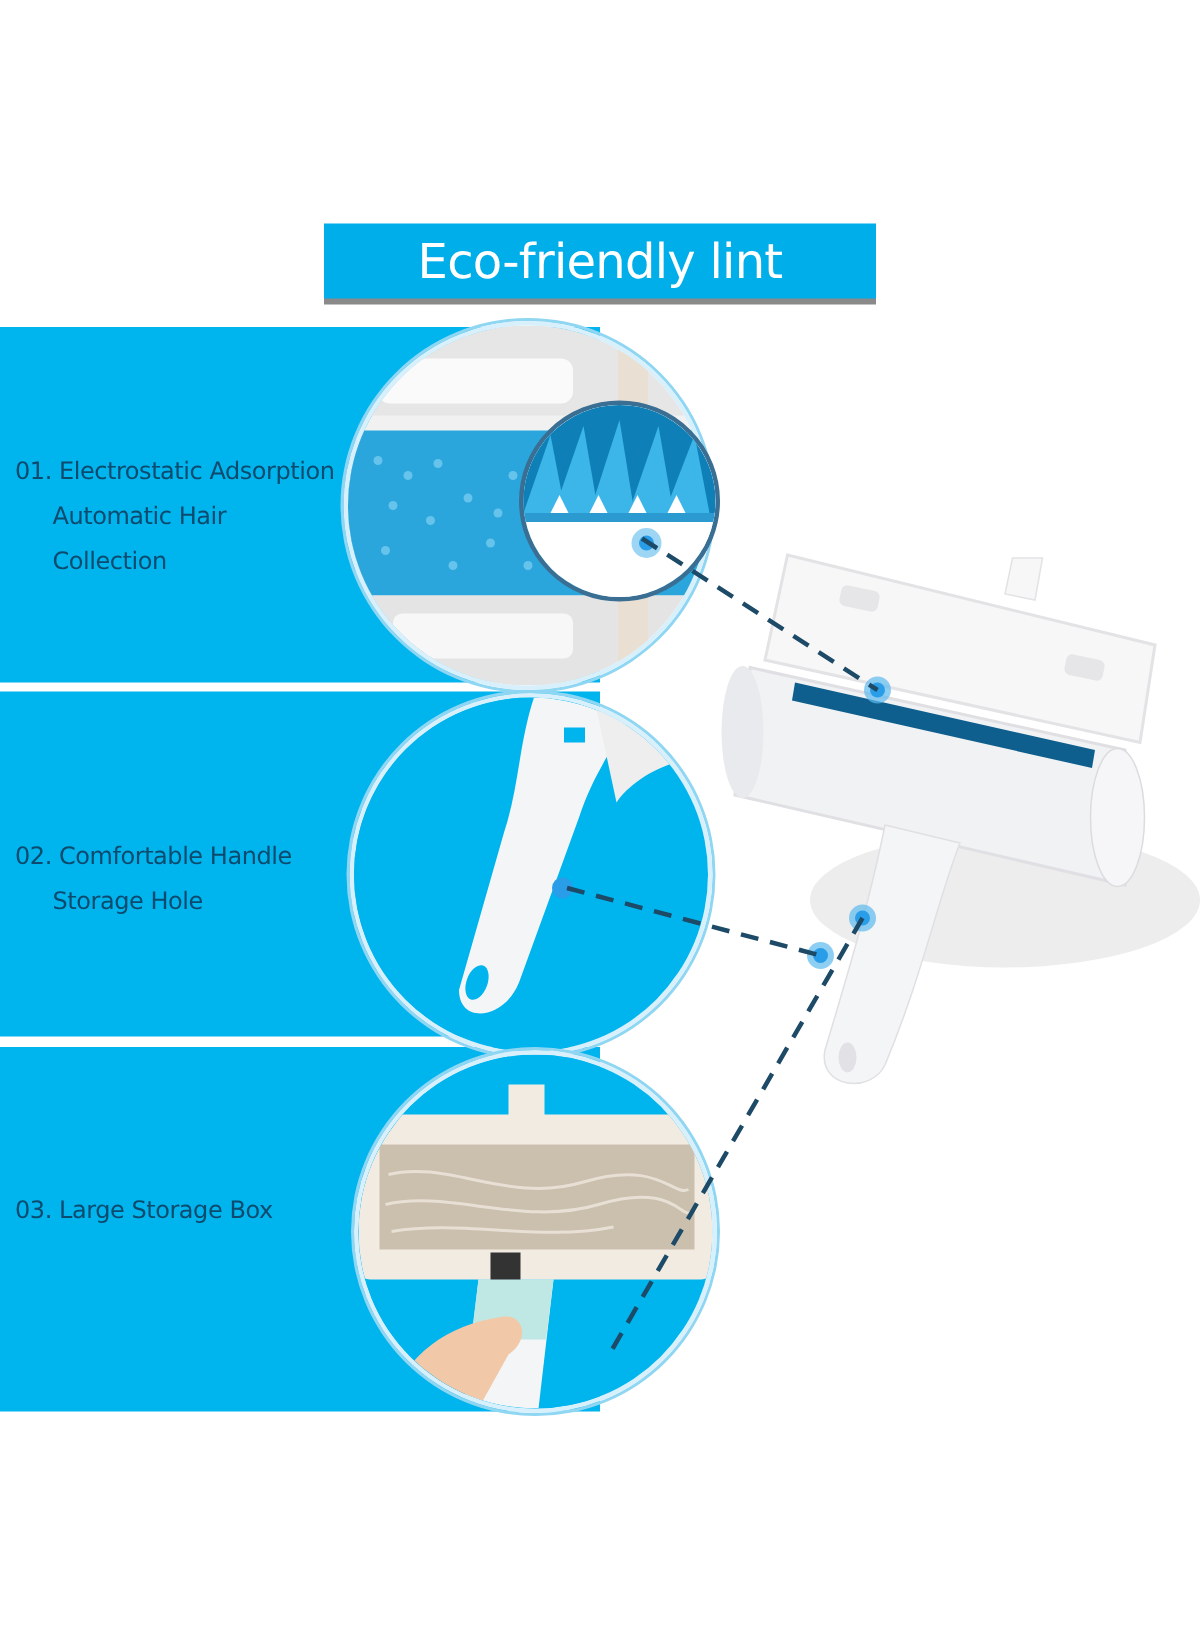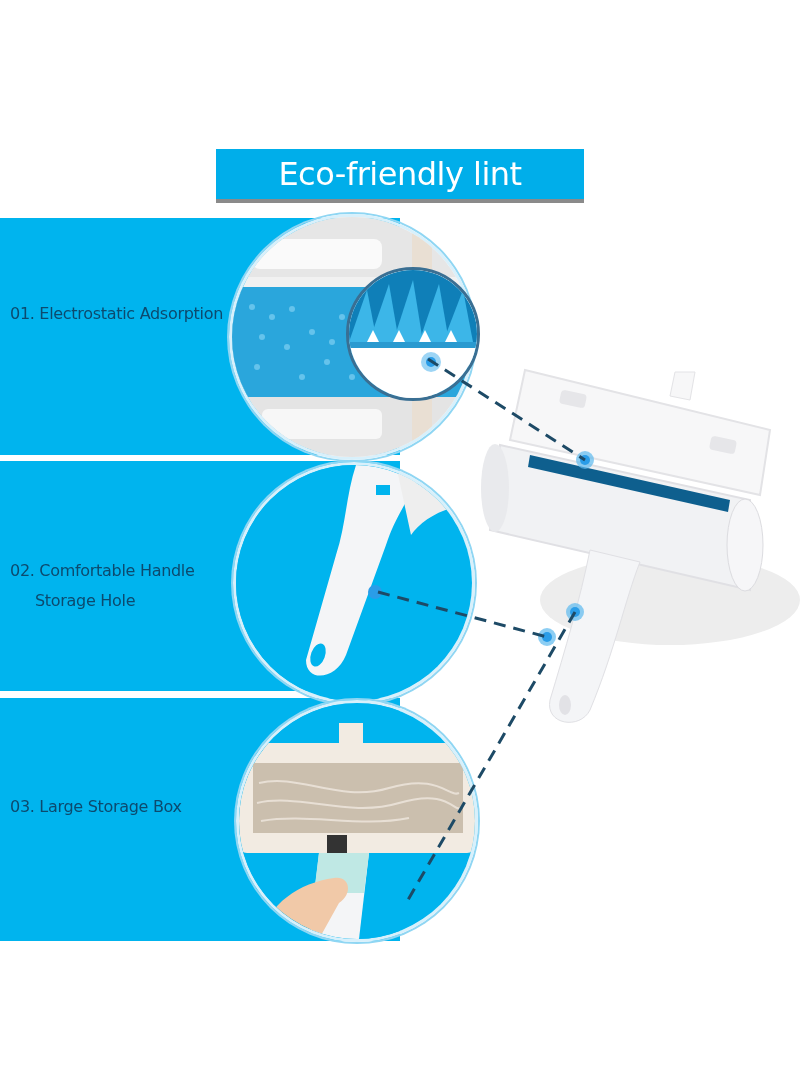--- a/index.html
+++ b/index.html
@@ -28,20 +28,22 @@
   <span>Eco-friendly lint remove</span>
 </div>
 
 <div class="band band-1"></div>
 <div class="band band-2"></div>
 <div class="band band-3"></div>
 
 <div class="feature feature-1">
   <span>01.</span>
   <span>Electrostatic Adsorption</span>
+  <span class="line2" style="padding-left:25px">Automatic Hair</span>
+  <span class="line2">Collection</span>
 </div>
 <div class="feature feature-2">
   <span>02.</span>
   <span>Comfortable Handle</span>
   <span class="line2">Storage Hole</span>
 </div>
 <div class="feature feature-3">
   <span>03.</span>
   <span>Large Storage Box</span>
 </div>

